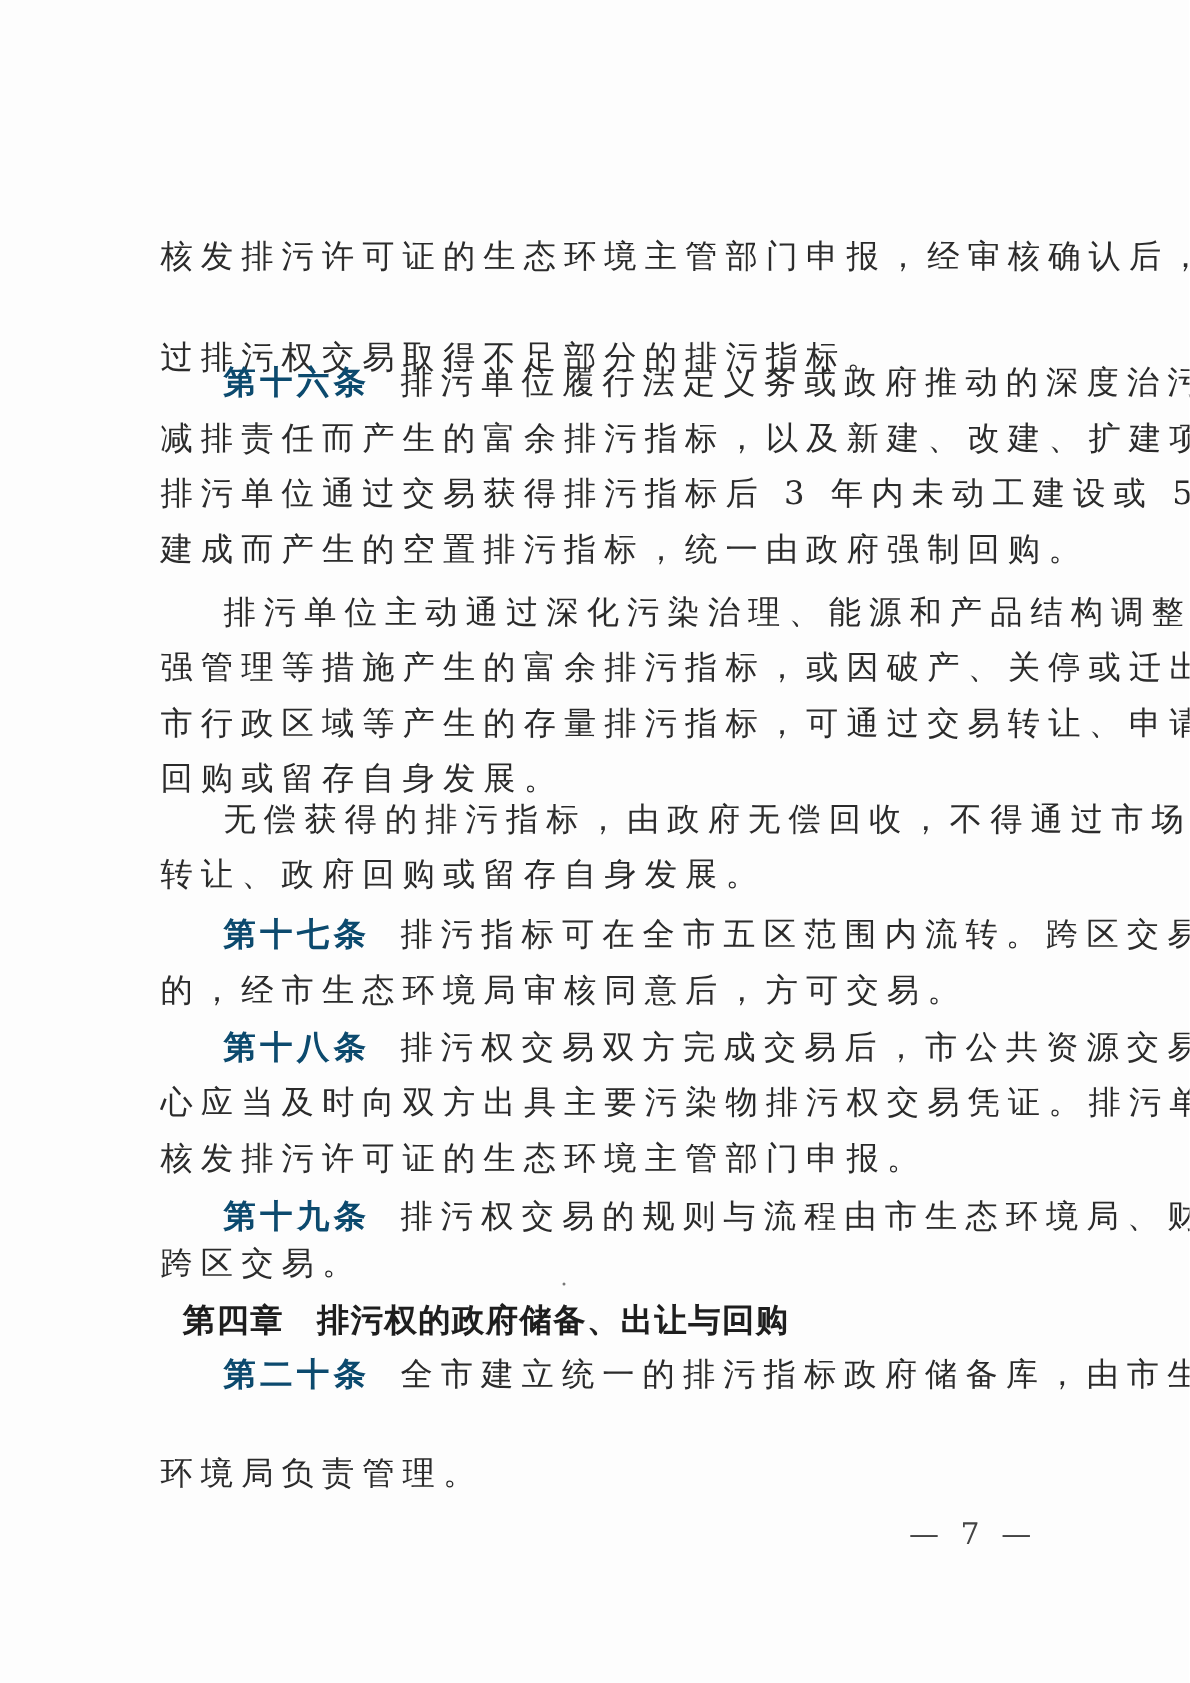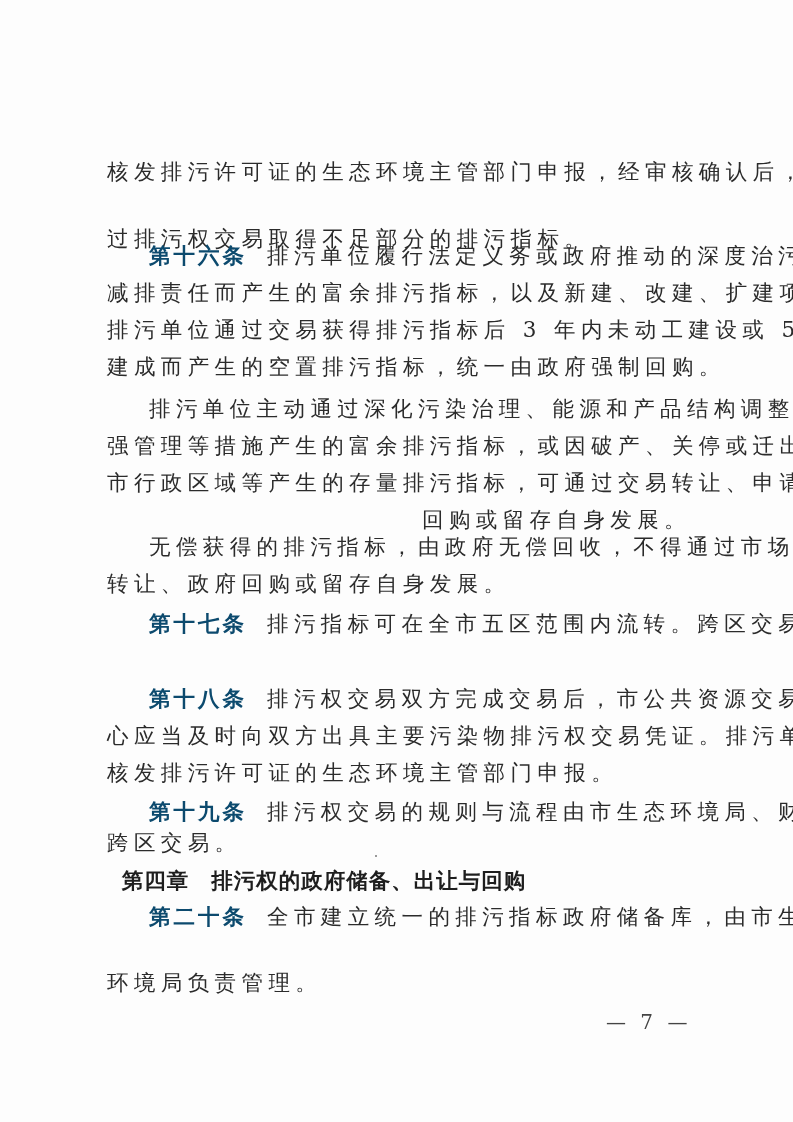--- a/index.html
+++ b/index.html
@@ -84,28 +84,29 @@
   <div class="line indent" style="top:237px;">
     <span class="bold">第十六条</span><span class="gap"></span><span>排污单位履行法定义务或政府推动的深度治污</span>
   </div>
   <div class="line" style="top:274px;">减排责任而产生的富余排污指标，以及新建、改建、扩建项目的</div>
   <div class="line" style="top:311px;">排污单位通过交易获得排污指标后 3 年内未动工建设或 5 年内未</div>
   <div class="line" style="top:348px;text-align:center;">建成而产生的空置排污指标，统一由政府强制回购。</div>
 
   <div class="line indent" style="top:390px;">排污单位主动通过深化污染治理、能源和产品结构调整、加</div>
   <div class="line" style="top:427px;">强管理等措施产生的富余排污指标，或因破产、关停或迁出佛山</div>
   <div class="line" style="top:464px;">市行政区域等产生的存量排污指标，可通过交易转让、申请政府</div>
-  <div class="line" style="top:501px;text-align:right;">回购或留存自身发展。</div>
+  <div class="line" style="top:501px;">回购或留存自身发展。</div>
 
   <div class="line indent" style="top:528px;">无偿获得的排污指标，由政府无偿回收，不得通过市场交易</div>
   <div class="line indent" style="top:605px;">
     <span class="bold">第十七条</span><span class="gap"></span><span>排污指标可在全市五区范围内流转。跨区交易</span>
   </div>
 
   <div class="line" style="top:565px;">转让、政府回购或留存自身发展。</div>
+  <div class="line" style="top:642px;">的，经市生态环境局审核同意后，方可交易。</div>
 
   <div class="line indent" style="top:680px;">
     <span class="bold">第十八条</span><span class="gap"></span><span>排污权交易双方完成交易后，市公共资源交易中</span>
   </div>
   <div class="line" style="top:717px;">心应当及时向双方出具主要污染物排污权交易凭证。排污单位的</div>
   <div class="line" style="top:754px;">核发排污许可证的生态环境主管部门申报。</div>
 
   <div class="line indent" style="top:793px;">
     <span class="bold">第十九条</span><span class="gap"></span><span>排污权交易的规则与流程由市生态环境局、财政</span>
   </div>

